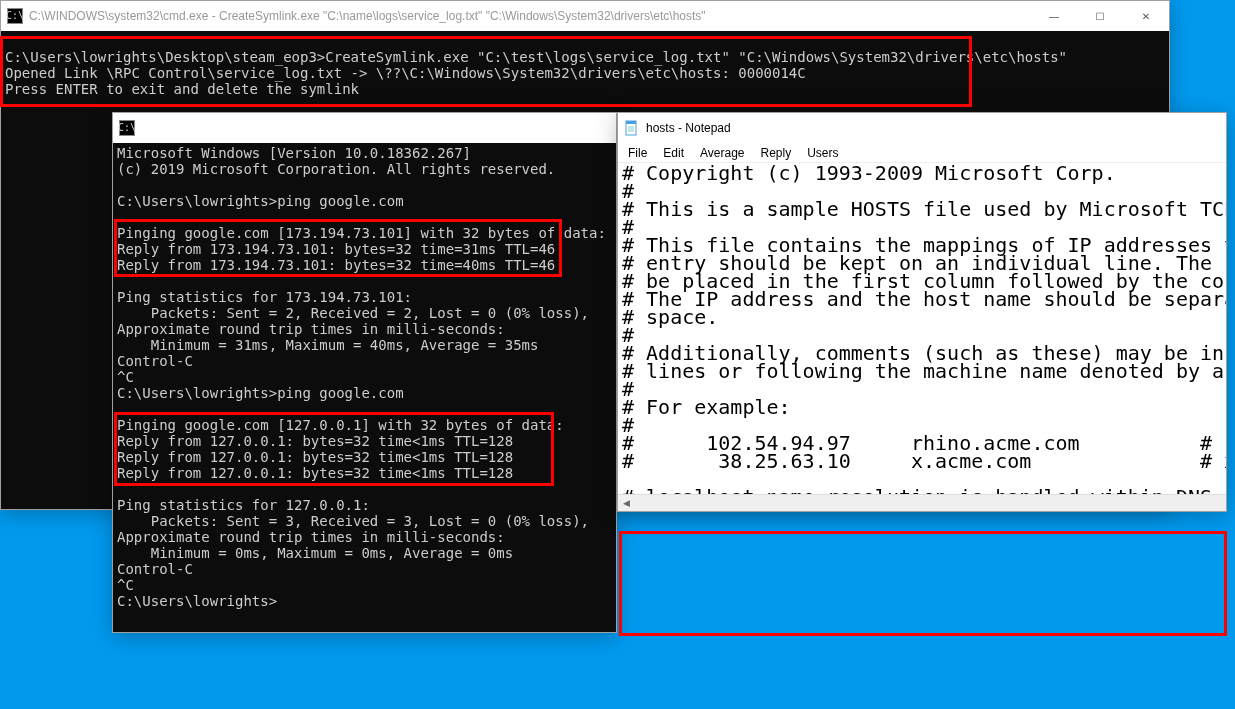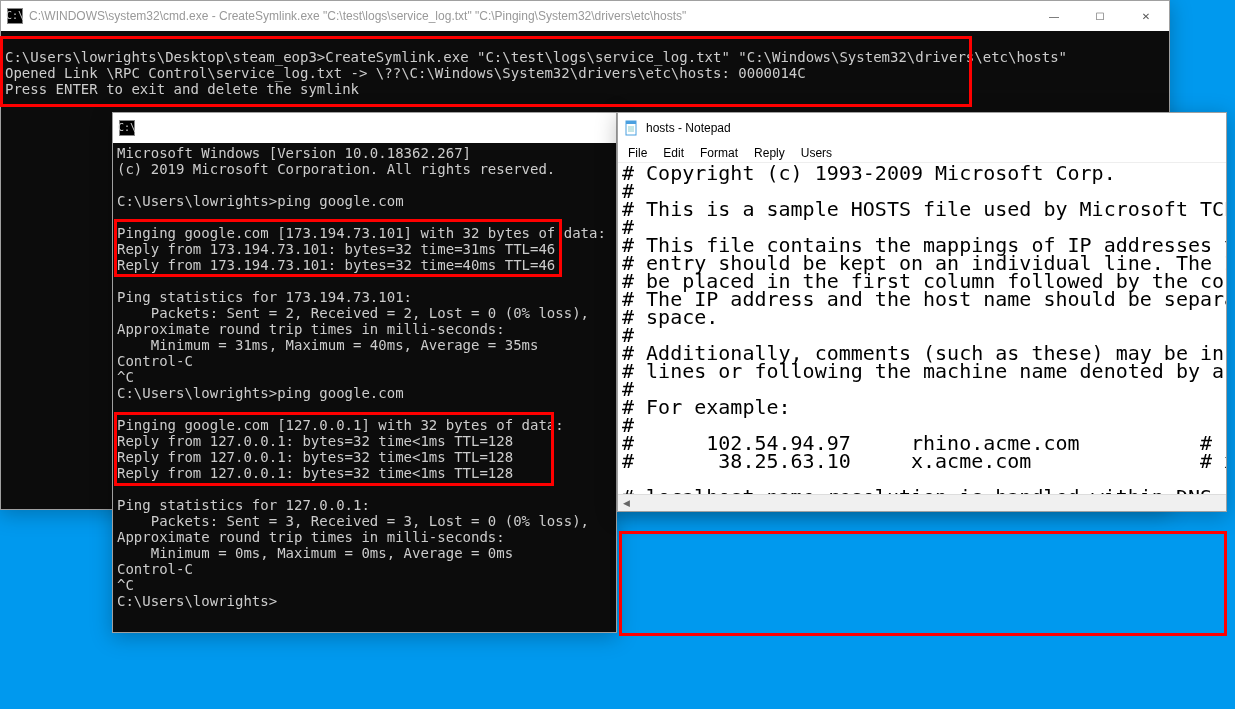--- a/index.html
+++ b/index.html
@@ -90,21 +90,21 @@
     text-align:center; border:1px solid #888;
   }
   .notepad-icon svg { width:16px; height:16px; }
 </style>
 </head>
 <body>
 
 <div class="win" style="left:0px; top:0px; width:1170px; height:510px;">
   <div class="titlebar inactive">
     <div class="tb-icon cmd-icon">C:\</div>
-    <div class="tb-title">C:\WINDOWS\system32\cmd.exe - CreateSymlink.exe  "C:\test\logs\service_log.txt" "C:\Pinging\System32\drivers\etc\hosts"</div>
+    <div class="tb-title">C:\WINDOWS\system32\cmd.exe - CreateSymlink.exe  "C:\name\logs\service_log.txt" "C:\Windows\System32\drivers\etc\hosts"</div>
     <div class="tb-btns">
       <div class="tb-btn">—</div>
       <div class="tb-btn">☐</div>
       <div class="tb-btn">✕</div>
     </div>
   </div>
   <div class="terminal-body">
 C:\Users\lowrights\Desktop\steam_eop3&gt;CreateSymlink.exe "C:\test\logs\service_log.txt" "C:\Windows\System32\drivers\etc\hosts"
 Opened Link \RPC Control\service_log.txt -&gt; \??\C:\Windows\System32\drivers\etc\hosts: 0000014C
 Press ENTER to exit and delete the symlink
@@ -155,21 +155,21 @@
           <line x1="4" y1="7" x2="10" y2="7" stroke="#8cc" stroke-width="1"></line>
           <line x1="4" y1="9" x2="10" y2="9" stroke="#8cc" stroke-width="1"></line>
           <line x1="4" y1="11" x2="10" y2="11" stroke="#8cc" stroke-width="1"></line>
         </svg>
     </div>
     <div class="tb-title">hosts - Notepad</div>
   </div>
   <div class="notepad-menu">
     <div>File</div>
     <div>Edit</div>
-    <div>Format</div>
+    <div>Average</div>
     <div>Reply</div>
     <div>Users</div>
   </div>
   <div class="notepad-body"># Copyright (c) 1993-2009 Microsoft Corp.
 #
 # This is a sample HOSTS file used by Microsoft TCP/IP for Windows.
 #
 # This file contains the mappings of IP addresses to host names. Each
 # entry should be kept on an individual line. The IP address should
 # be placed in the first column followed by the corresponding host name.

